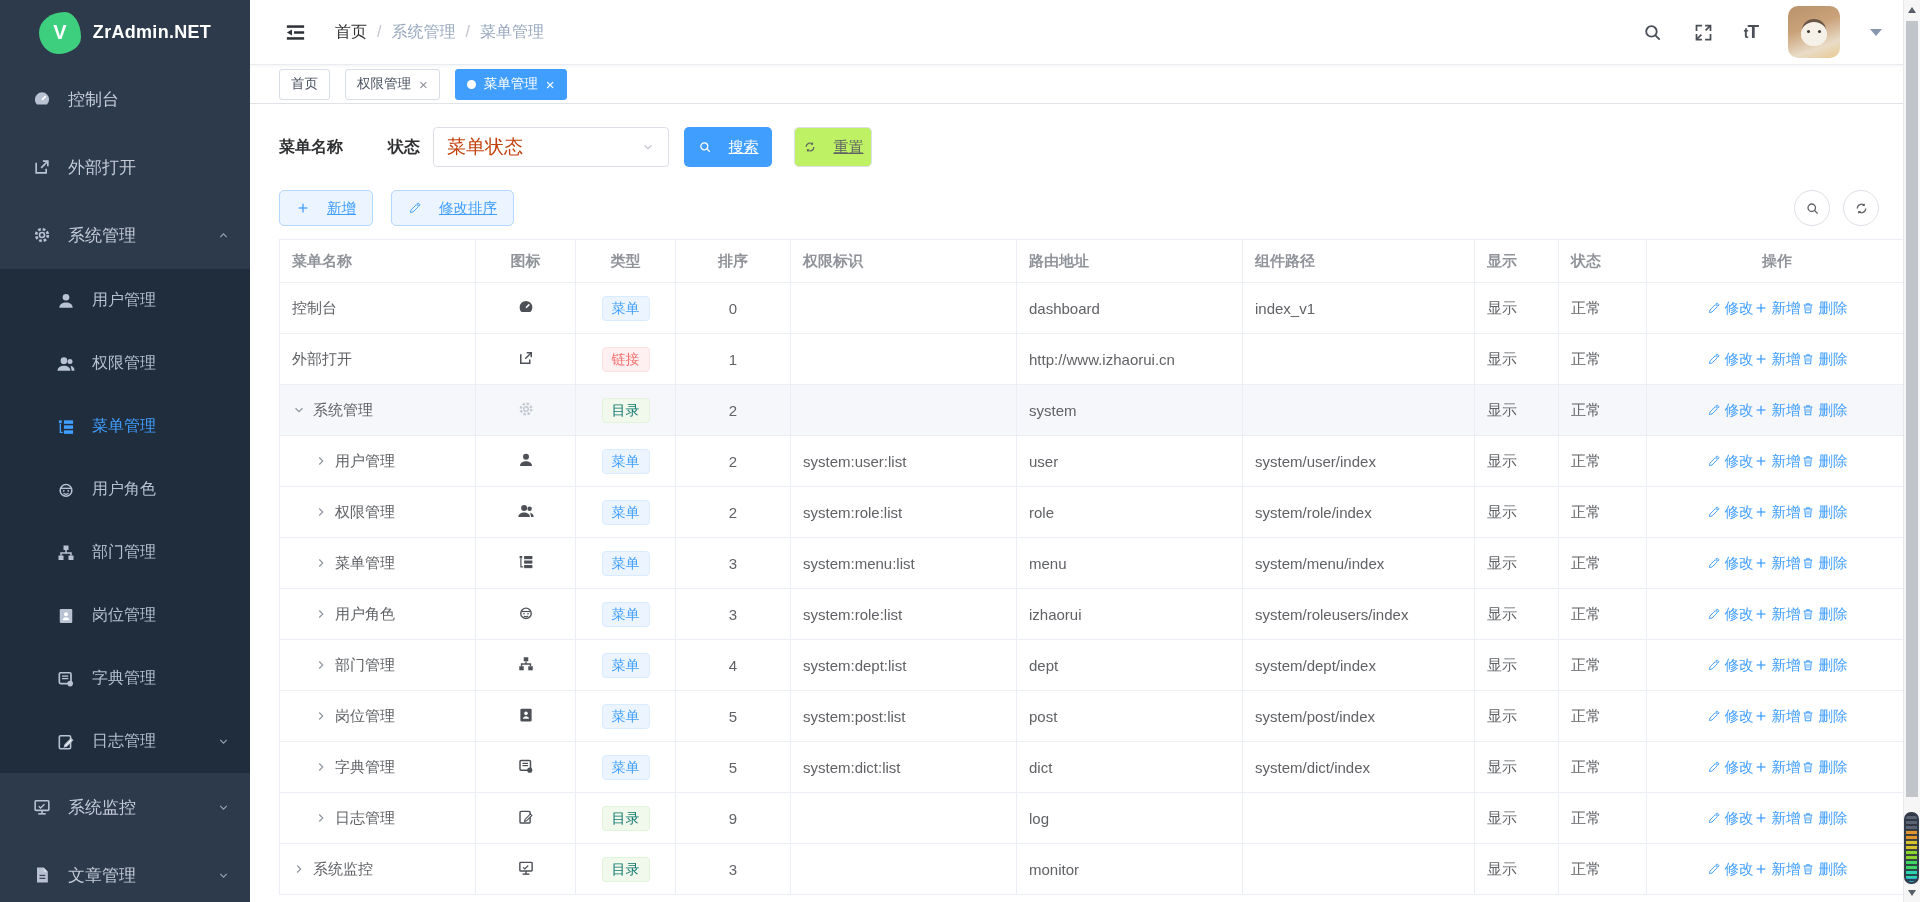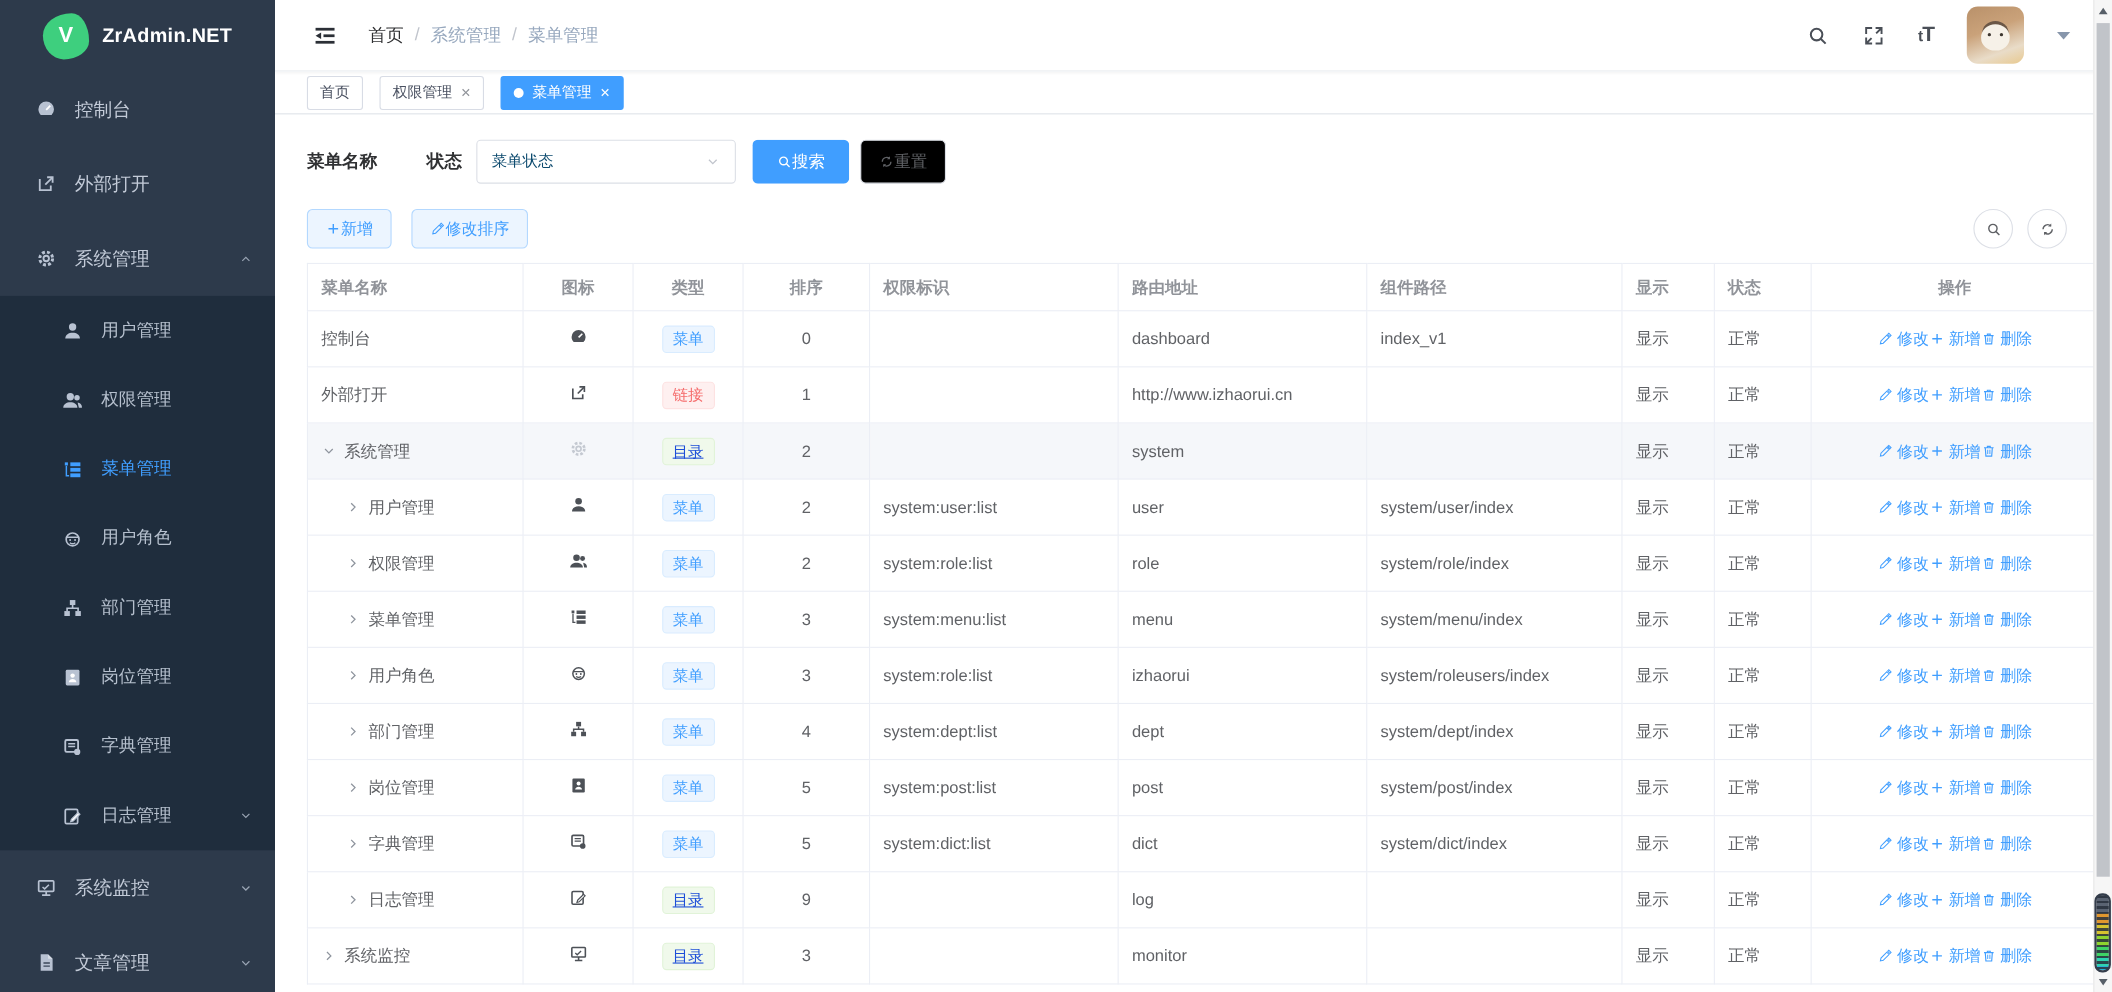--- a/index.html
+++ b/index.html
@@ -49,46 +49,46 @@
 
   
   .content { flex:1; padding:0 15px 0 29px; }
 
   .filter-row { margin-top:23px; display:flex; align-items:center; }
   .f-label { font-size:16px; font-weight:bold; color:#303133; }
   .txt-input { width:194px; height:40px; margin-left:16px; border:1px solid #dcdfe6; border-radius:4px; padding:0 13px; font-size:15px; color:#606266; outline:none; font-family:inherit; }
   .txt-input::placeholder { color:#a8abb2; }
   .f-label.status { margin-left:45px; }
   .select { width:236px; height:40px; margin-left:13px; border:1px solid #dcdfe6; border-radius:4px; padding:0 13px; display:flex; align-items:center; justify-content:space-between; cursor:pointer; }
-  .select .ph { color:#0c4a6e; font-size:14px; }
+  .select .ph { color:#c2410c; font-size:19px; }
   .select .chev { color:#c0c4cc; font-size:14px; }
-  .btn { display:inline-flex; align-items:center; justify-content:center; gap:0; border-radius:5px; cursor:pointer; font-size:15px; border:1px solid transparent; }
+  .btn { display:inline-flex; align-items:center; justify-content:center; gap:17px; border-radius:5px; cursor:pointer; font-size:15px; border:1px solid transparent;text-decoration:underline; }
   .btn-primary { width:88px; height:40px; background:#409eff; color:#fff; margin-left:15px; }
-  .btn-default { width:78px; height:40px; background:#000000; color:#606266; border-color:#dcdfe6; margin-left:10px; }
+  .btn-default { width:78px; height:40px; background:#bef264; color:#606266; border-color:#dcdfe6; margin-left:22px; }
   .btn .b-ic { font-size:14px; }
 
   .toolbar { margin-top:23px; display:flex; align-items:center; }
   .btn-plain { height:36px; padding:0 16px; background:#ecf5ff; border-color:#b3d8ff; color:#409eff; font-size:14.5px; }
   .btn-plain + .btn-plain { margin-left:18px; }
   .tool-right { margin-left:auto; margin-right:26px; display:flex; gap:13px; }
   .circle-btn { width:36px; height:36px; border-radius:50%; border:1px solid #dcdfe6; background:#fff; display:flex; align-items:center; justify-content:center; color:#606266; font-size:15px; cursor:pointer; }
 
   
   table { margin-top:13px; width:1626px; border-collapse:collapse; table-layout:fixed; }
   th { height:43px; border:1px solid #ebeef5; color:#909399; font-size:15px; font-weight:600; padding:0 12px; background:#fff; }
   td { height:51px; border:1px solid #ebeef5; font-size:15px; color:#606266; padding:0 12px; background:#fff; }
   tr.hl td { background:#f5f7fa; }
   .al { text-align:left; } .ac { text-align:center; }
   .name-wrap { display:flex; align-items:center; }
   .tree-chev { font-size:14px; color:#8f959e; margin-right:7px; cursor:pointer; flex:0 0 auto; }
   .cell-icon { font-size:18px; color:#4d5157; display:inline-block; }
   .cell-icon.muted { color:#c4c9d1; }
   .tag { display:inline-block; height:25px; line-height:23px; padding:0 9px; border-radius:4px; font-size:14px; border:1px solid; }
   .tag-menu { background:#ecf5ff; border-color:#d9ecff; color:#409eff; }
-  .tag-dir  { background:#f0f9eb; border-color:#e1f3d8; color:#1d4ed8;text-decoration:underline; }
+  .tag-dir  { background:#f0f9eb; border-color:#e1f3d8; color:#0f766e; }
   .tag-link { background:#fef0f0; border-color:#fde2e2; color:#f56c6c; }
   .ops { display:flex; align-items:center; justify-content:center; gap:0; }
   .op-link { display:inline-flex; align-items:center; gap:4px; color:#409eff; cursor:pointer; font-size:14.5px; white-space:nowrap; }
   .op-link .icn { font-size:14px; }
 
   
   .scrollbar { position:absolute; right:0; top:0; width:17px; height:902px; background:#f6f6f6; border-left:1px solid #e9e9e9; z-index:10; }
   .sb-arrow { position:absolute; left:4px; width:0; height:0; border:4.5px solid transparent; }
   .sb-arrow.up { top:7px; border-bottom:6px solid #575f68; border-top:none; }
   .sb-arrow.down { bottom:6px; border-top:6px solid #575f68; border-bottom:none; }

